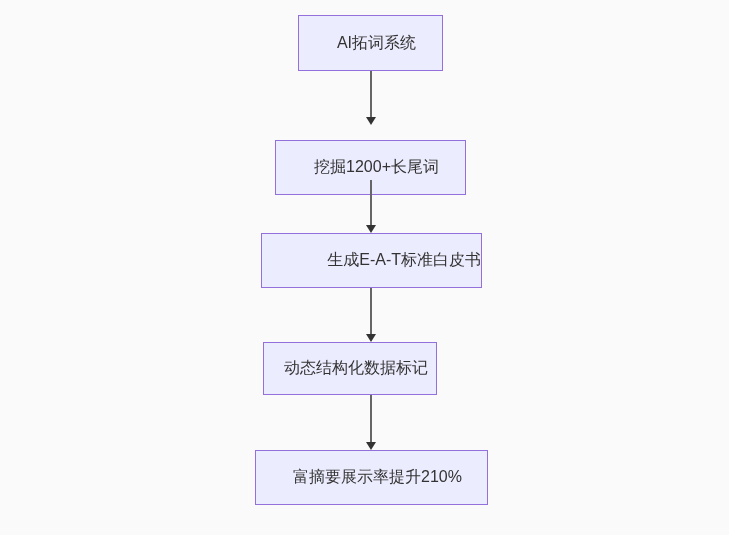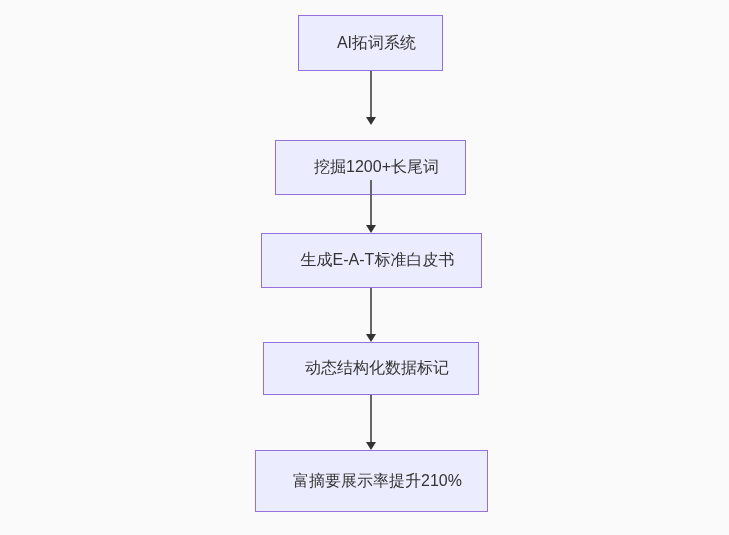--- a/index.html
+++ b/index.html
@@ -23,23 +23,23 @@
     font-size: 16px;
     display: flex;
     align-items: center;
     justify-content: center;
     text-align: center;
     white-space: nowrap;
     padding-left: 12px;
   }
   .node-1 { left: 298px; top: 15px;  width: 145px; height: 56px; }
   .node-2 { left: 275px; top: 140px; width: 191px; height: 55px; }
-  .node-3 { left: 261px; top: 233px; width: 221px; height: 55px; }
-  .node-4 { left: 263px; top: 342px; width: 216px; height: 53px; }
-  .node-5 { left: 255px; top: 450px; width: 233px; height: 62px; }
+  .node-3 { left: 261px; top: 233px; width: 221px; height: 55px; justify-content: flex-end; }
+  .node-4 { left: 263px; top: 342px; width: 174px; height: 53px; }
+  .node-5 { left: 255px; top: 450px; width: 233px; height: 55px; }
 
   .arrow {
     position: absolute;
     left: 370px;
     width: 2px;
     background: #666666;
   }
   .arrow::after {
     content: "";
     position: absolute;

